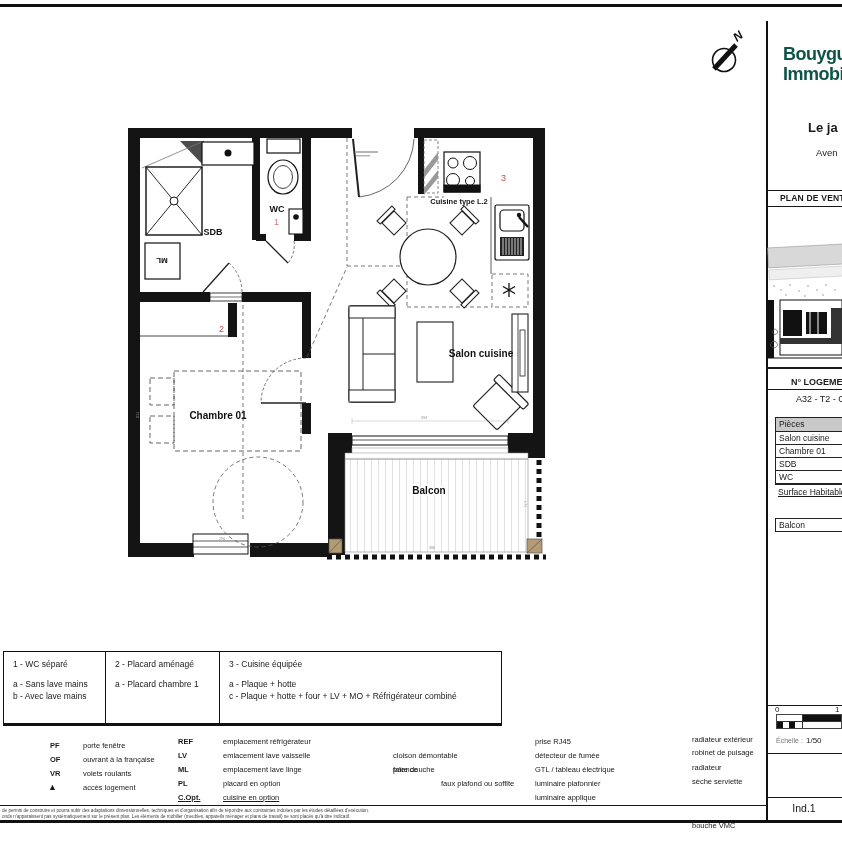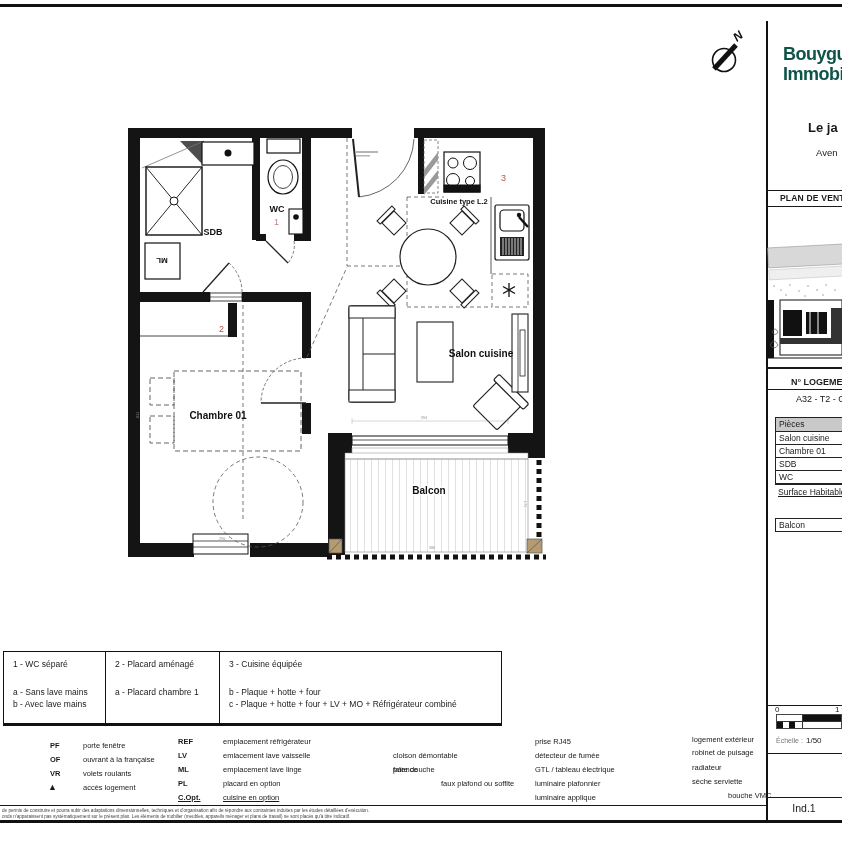--- a/index.html
+++ b/index.html
@@ -22,21 +22,21 @@
   .tbl .tot{border-top:1px solid #222;height:12px;font-size:8.5px;padding:2px 0 0 3px;
             text-decoration:underline;}
   .balc{position:absolute;left:775px;top:518px;width:80px;border:1px solid #222;
         background:#fff;height:11px;font-size:8.5px;padding:1px 0 0 3px;}
   .sb{position:absolute;left:776px;top:714px;width:64px;border:1px solid #444;}
   .sbrow{display:flex;height:6px;}
   .sbrow div{height:6px;}
   .lgdbox{position:absolute;left:3px;top:651px;width:497px;height:71px;
           border:1.5px solid #111;border-bottom:3px solid #111;display:flex;}
   .lgdcol{padding:7px 0 0 9px;font-size:8.5px;box-sizing:border-box;}
-  .lgdcol .ti{margin-bottom:18px;}
+  .lgdcol .ti{margin-bottom:10px;}
   .lgdcol .it{line-height:11.5px;}
   .c1{width:102px;border-right:1.3px solid #111;}
   .c2{width:114px;border-right:1.3px solid #111;}
   .c3{flex:1;}
   .ab{position:absolute;font-size:7.5px;white-space:nowrap;color:#1a1a1a;}
   .abk{font-weight:bold;}
   .disc{position:absolute;font-size:4.6px;color:#444;white-space:nowrap;}
   .jo{position:absolute;left:799px;top:758px;font-size:27px;color:#e8a382;margin-left:47px;}
   .ind{position:absolute;left:766px;top:802px;width:76px;text-align:center;
        font-size:10.5px;}
@@ -367,21 +367,21 @@
       <div class="ti">1 - WC séparé</div>
       <div class="it">a - Sans lave mains</div>
       <div class="it">b - Avec lave mains</div>
     </div>
     <div class="lgdcol c2">
       <div class="ti">2 - Placard aménagé</div>
       <div class="it">a - Placard chambre 1</div>
     </div>
     <div class="lgdcol c3">
       <div class="ti">3 - Cuisine équipée</div>
-      <div class="it">b - Plaque + hotte + four</div>
+      <div class="it">a - Plaque + hotte</div>
       <div class="it">c - Plaque + hotte + four + LV + MO + Réfrigérateur combiné</div>
     </div>
   </div>
 
   <span class="ab abk" style="left:50px;top:741px;width:18px;">PF</span>
   <span class="ab" style="left:83px;top:741px;">porte fenêtre</span>
   <span class="ab abk" style="left:50px;top:755px;width:18px;">OF</span>
   <span class="ab" style="left:83px;top:755px;">ouvrant à la française</span>
   <span class="ab abk" style="left:50px;top:769px;width:18px;">VR</span>
   <span class="ab" style="left:83px;top:769px;">volets roulants</span>
@@ -403,22 +403,22 @@
   <span class="ab" style="left:393px;top:751px;">cloison démontable</span>
   <span class="ab" style="left:393px;top:765px;">faïence</span>
   <span class="ab" style="left:393px;top:779px;padding-left:48px;">faux plafond ou soffite</span>
 
   <span class="ab" style="left:535px;top:737px;">prise RJ45</span>
   <span class="ab" style="left:535px;top:751px;">détecteur de fumée</span>
   <span class="ab" style="left:535px;top:765px;">GTL / tableau électrique</span>
   <span class="ab" style="left:535px;top:779px;">luminaire plafonnier</span>
   <span class="ab" style="left:535px;top:793px;">luminaire applique</span>
 
-  <span class="ab" style="left:692px;top:735px;">logement extérieur</span>
+  <span class="ab" style="left:692px;top:735px;">radiateur extérieur</span>
   <span class="ab" style="left:692px;top:748px;">robinet de puisage</span>
   <span class="ab" style="left:692px;top:763px;">radiateur</span>
   <span class="ab" style="left:692px;top:777px;">sèche serviette</span>
-  <span class="ab" style="left:692px;top:791px;margin-left:36px;">bouche VMC</span>
+  <span class="ab" style="left:692px;top:821px;">bouche VMC</span>
 
   <div class="disc" style="left:2px;top:808px;">de permis de construire et pourra subir des adaptations dimensionnelles, techniques et d'organisation afin de répondre aux contraintes induites par les études détaillées d'exécution.</div>
   <div class="disc" style="left:2px;top:814px;">onds n'apparaissent pas systématiquement sur le présent plan. Les éléments de mobilier (meubles, appareils ménager et plans de travail) ne sont placés qu'à titre indicatif.</div>
 
 </div>
 
 </body></html>

